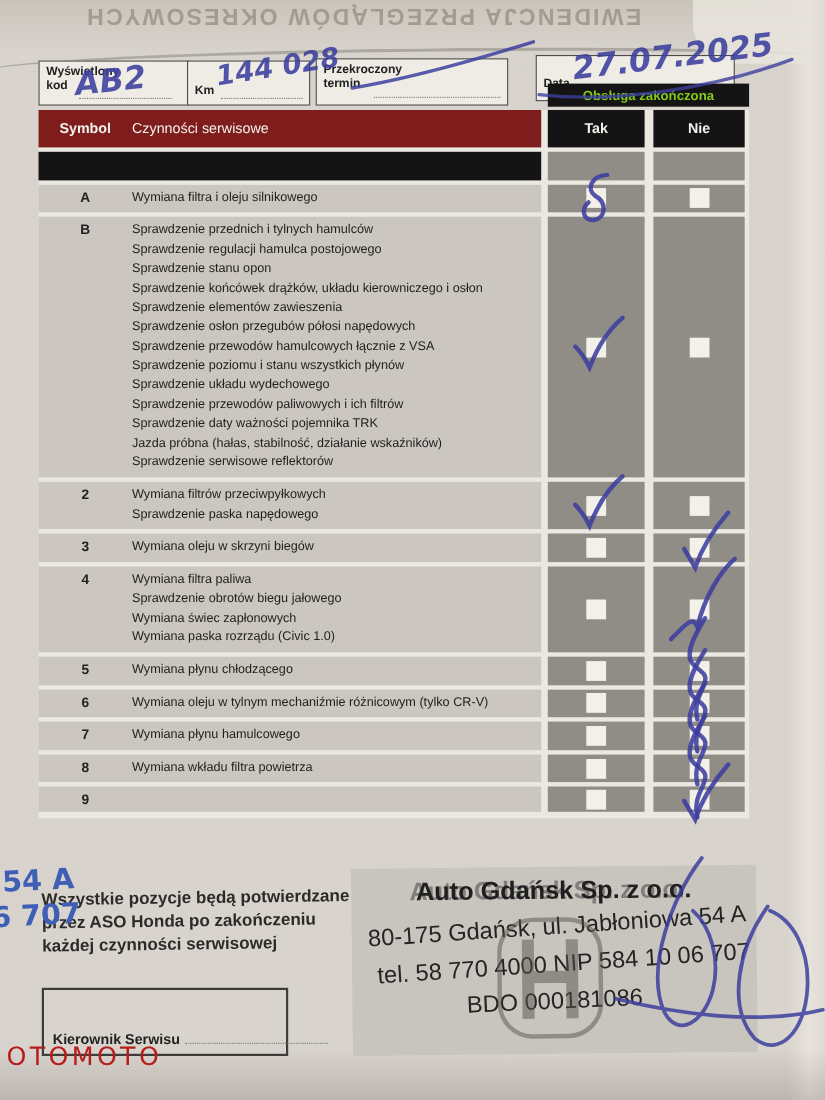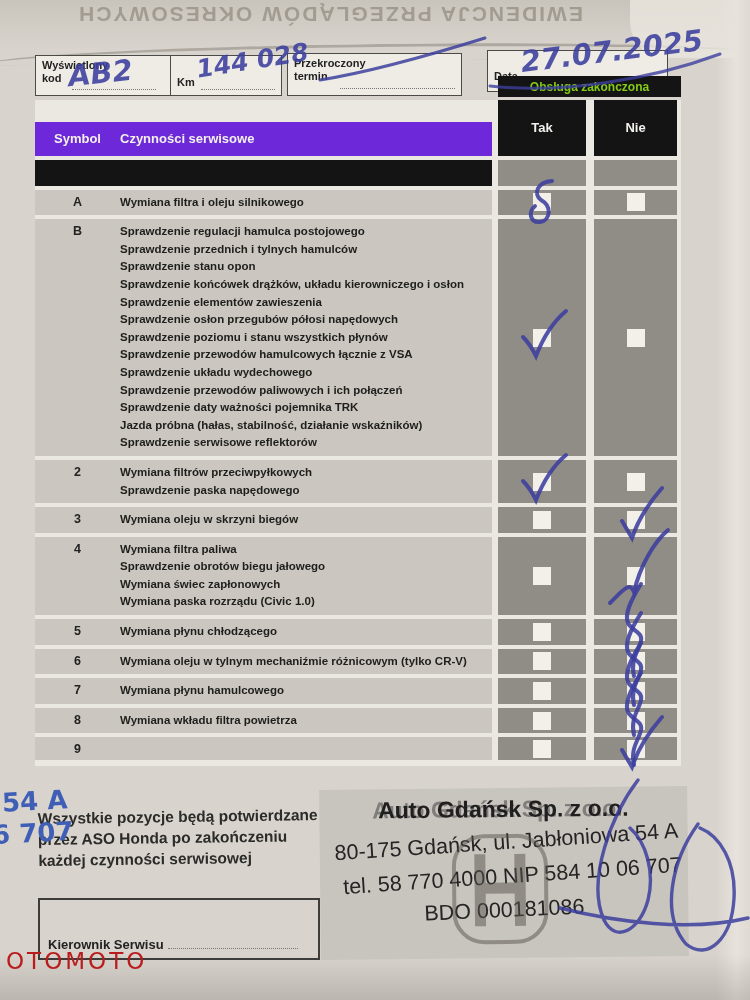--- a/index.html
+++ b/index.html
@@ -35,30 +35,30 @@
   .penstroke{position:absolute;z-index:6;overflow:visible;}
   
   #table-wrap{position:absolute;left:35px;top:100px;width:646px;background:#ebe8e2;
     padding-bottom:2px;}
   .trow{display:flex;margin-bottom:4px;align-items:stretch;}
   .cell-left{width:457px;background:#cbc7c0;display:flex;box-sizing:border-box;
     padding:4px 0;}
   .cell-left.black{background:#141414;min-height:26px;}
   .sym{width:85px;text-align:center;font-weight:bold;font-size:12.5px;
     padding-top:1px;color:#222;}
-  .acts{flex:1;font-weight:bold;font-size:11.5px;line-height:17.6px;color:#1e1e1c;
+  .acts{flex:1;font-weight:normal;font-size:11.5px;line-height:17.6px;color:#1e1e1c;
     padding-right:6px;}
   .cell-chk{width:88px;margin-left:6px;background:#908d86;display:flex;
     align-items:center;justify-content:center;position:relative;}
   .cell-chk.nie{width:83px;margin-left:8px;}
   .cbox{width:18px;height:18px;background:#f3f0ea;}
   .chk-svg{position:absolute;left:50%;top:50%;width:60px;height:60px;
     margin-left:-30px;margin-top:-30px;overflow:visible;z-index:5;}
   
-  .trow.head .cell-left{background:#6d28d9;color:#f3f1ec;padding:8px 0;margin-top:22px;}
+  .trow.head .cell-left{background:#7f1d1d;color:#f3f1ec;padding:8px 0;}
   .trow.head .sym,.trow.head .acts{color:#f3f1ec;font-size:13px;}
   .trow.head .cell-chk{background:#141414;color:#f3f1ec;font-weight:bold;
     font-size:13px;}
   #done-bar{position:absolute;left:498px;top:76px;width:183px;height:21px;
     background:#141414;color:#84cc16;font-weight:bold;font-size:12px;
     display:flex;align-items:center;justify-content:center;}
   
   .note{position:absolute;left:38px;top:806px;width:290px;font-weight:bold;
     font-size:15.5px;line-height:21px;color:#2b2b29;white-space:pre-line;
     transform:rotate(-0.8deg);}
@@ -70,21 +70,21 @@
     font-weight:bold;font-size:23px;color:#1f1f1f;
     text-shadow:-6px 0 0 rgba(40,40,40,0.45);}
   .stamp .l2{position:absolute;left:-12px;top:42px;width:108%;text-align:center;
     font-size:21.5px;color:#242424;transform:rotate(-3.2deg);white-space:nowrap;}
   .stamp .l3{position:absolute;left:-10px;top:76px;width:110%;text-align:center;
     font-size:21.5px;color:#242424;transform:rotate(-3.2deg);white-space:nowrap;}
   .stamp .l4{position:absolute;left:0;top:110px;width:100%;text-align:center;
     font-size:21.5px;color:#242424;transform:rotate(-2deg);}
   .honda-logo{position:absolute;left:128px;top:42px;width:104px;height:120px;
     opacity:.5;z-index:3;}
-  .sigbox{position:absolute;left:38px;top:898px;width:282px;height:62px;
+  .sigbox{position:absolute;left:38px;top:898px;width:224px;height:62px;
     border:2px solid #3c3c3a;box-sizing:border-box;}
   .sigbox .siglabel{position:absolute;left:8px;bottom:6px;font-weight:bold;
     font-size:13px;color:#222;white-space:nowrap;}
   .sigbox .sigdots{display:inline-block;width:130px;border-bottom:1.5px dotted #777;
     height:10px;margin-left:4px;}
   #signature{position:absolute;left:520px;top:762px;width:230px;height:215px;
     overflow:visible;z-index:7;}
   .watermark{position:absolute;left:6px;top:948px;font-size:23px;font-weight:normal;
     letter-spacing:3px;color:#b91c1c;z-index:8;
     font-family:"DejaVu Sans",sans-serif;}
@@ -163,30 +163,30 @@
             </svg>
           </div>
           <div class="cell-chk nie">
             <div class="cbox"></div>
           </div>
         </div>
         <div class="trow">
           <div class="cell-left">
             <span class="sym">B</span>
             <div class="acts">
+              <div>Sprawdzenie przednich i tylnych hamulców</div>
               <div>Sprawdzenie regulacji hamulca postojowego</div>
-              <div>Sprawdzenie przednich i tylnych hamulców</div>
               <div>Sprawdzenie stanu opon</div>
               <div>Sprawdzenie końcówek drążków, układu kierowniczego i osłon</div>
               <div>Sprawdzenie elementów zawieszenia</div>
               <div>Sprawdzenie osłon przegubów półosi napędowych</div>
+              <div>Sprawdzenie przewodów hamulcowych łącznie z VSA</div>
               <div>Sprawdzenie poziomu i stanu wszystkich płynów</div>
-              <div>Sprawdzenie przewodów hamulcowych łącznie z VSA</div>
               <div>Sprawdzenie układu wydechowego</div>
-              <div>Sprawdzenie przewodów paliwowych i ich połączeń</div>
+              <div>Sprawdzenie przewodów paliwowych i ich filtrów</div>
               <div>Sprawdzenie daty ważności pojemnika TRK</div>
               <div>Jazda próbna (hałas, stabilność, działanie wskaźników)</div>
               <div>Sprawdzenie serwisowe reflektorów</div>
             </div>
           </div>
           <div class="cell-chk">
             <div class="cbox"></div>
             <svg class="chk-svg" viewBox="0 0 60 60">
               <path d="M11,29 C17,35 21,42 24,48 C31,30 42,13 54,3" fill="none" stroke="#3c3f9e" stroke-width="4" stroke-linecap="round" opacity="0.88"></path>
             </svg>

